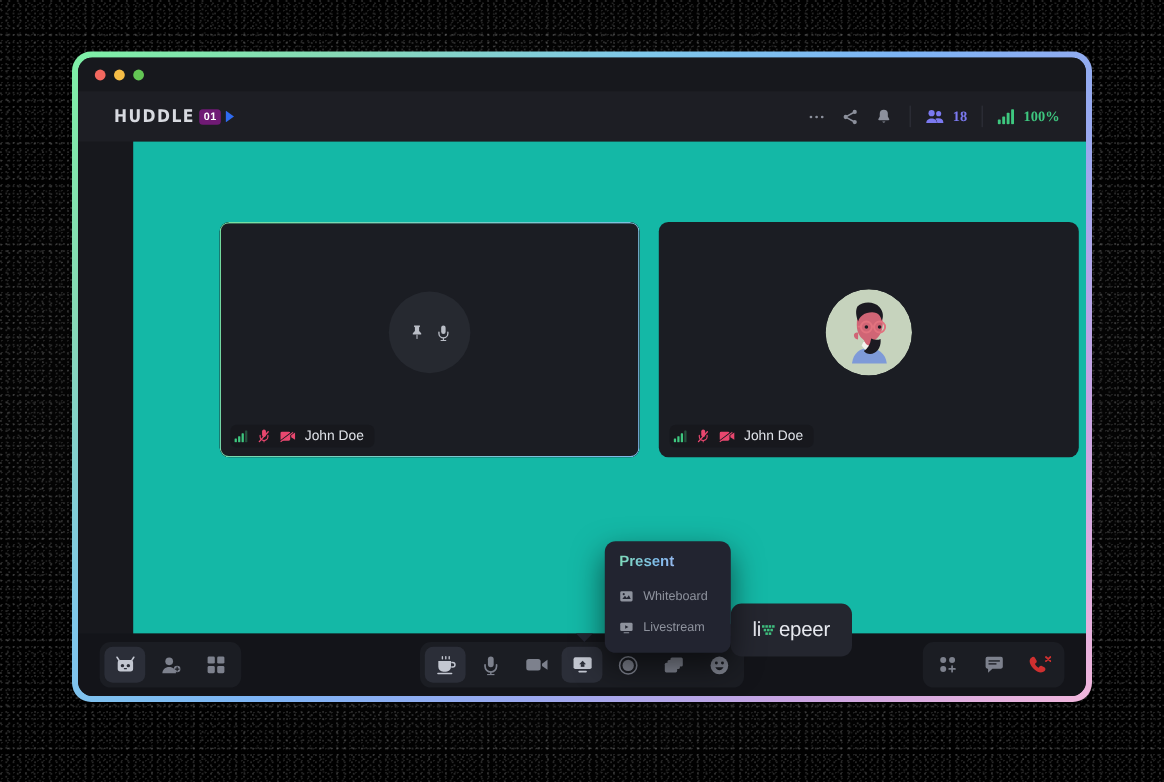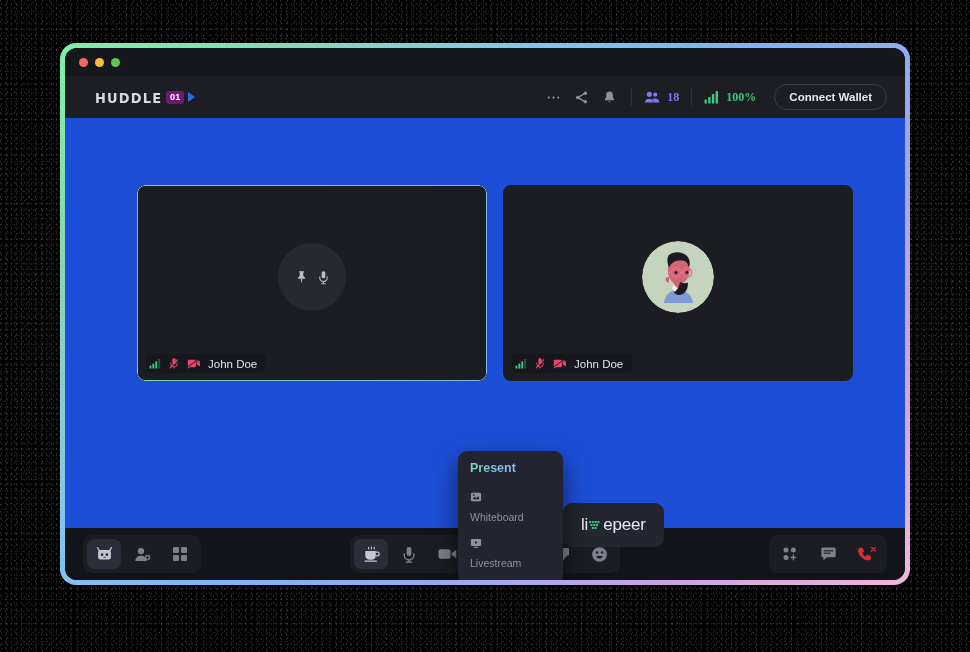--- a/index.html
+++ b/index.html
@@ -102,21 +102,21 @@
     margin-left: 14px;
     border: 1px solid #3a3d46;
     border-radius: 16px;
     padding: 6px 14px;
     color: #e6e8ee; font-size: 11.5px; font-weight: 600;
     background: transparent;
     white-space: nowrap;
   }
 
   
-  .stage { position: relative; flex: 1 1 auto; background: #1d4ed8; }
+  .stage { position: relative; flex: 1 1 auto; background: #14b8a6; margin-left: 46px; }
 
   .tile {
     position: absolute;
     border-radius: 8px;
     background: #1b1d23;
     overflow: hidden;
   }
   .tile.one { left: 72px; top: 67px; width: 350px; height: 196px; }
   .tile.two { left: 438px; top: 67px; width: 350px; height: 196px; }
   .tile.one::after {
@@ -162,23 +162,23 @@
     z-index: 6;
   }
   .present-title {
     font-size: 12.5px; font-weight: 700;
     padding: 0 12px 9px 12px;
     background: linear-gradient(95deg, #7fe7a7 0%, #7fbcec 42%, #e3a9e6 100%);
     -webkit-background-clip: text; background-clip: text;
     color: transparent;
   }
   .pop-item {
-    display: flex; align-items: flex-start; gap: 8px;
+    display: flex; align-items: flex-end; gap: 8px;
     padding: 7px 12px;
-    color: #8e929d; font-size: 10.5px; flex-direction: column;
+    color: #8e929d; font-size: 10.5px;
   }
   .pop-item.active { background: #2b2e3c; }
   .cursor { position: absolute; left: 78px; top: 75px; z-index: 8; }
 
   .livepeer-tip {
     position: absolute; left: 498px; top: 385px;
     background: #24262f;
     border-radius: 9px;
     padding: 12px 18px;
     z-index: 5;
@@ -294,21 +294,20 @@
               <svg width="15" height="14" viewBox="0 0 15 14" fill="#3ec77f">
                 <rect x="0.5" y="9.5" width="2.4" height="4" rx=".6"></rect>
                 <rect x="4.2" y="7" width="2.4" height="6.5" rx=".6"></rect>
                 <rect x="7.9" y="4" width="2.4" height="9.5" rx=".6"></rect>
                 <rect x="11.6" y="1" width="2.4" height="12.5" rx=".6"></rect>
               </svg>
             </span>
             <span class="val val-net">100%</span>
           </div>
 
-          <button class="wallet-btn">Connect Wallet</button>
         </div>
       </div>
 
       <div class="stage">
 
         <div class="tile one">
           <div class="ph-circle">
             <span>
               <svg width="13" height="14" viewBox="0 0 14 16" fill="#b9bdc6">
                 <path d="M4.2 1.5h5.6v1.1l-.8.5v3.6l2 2.2v1.1H3v-1.1l2-2.2V3.1l-.8-.5z"></path>

